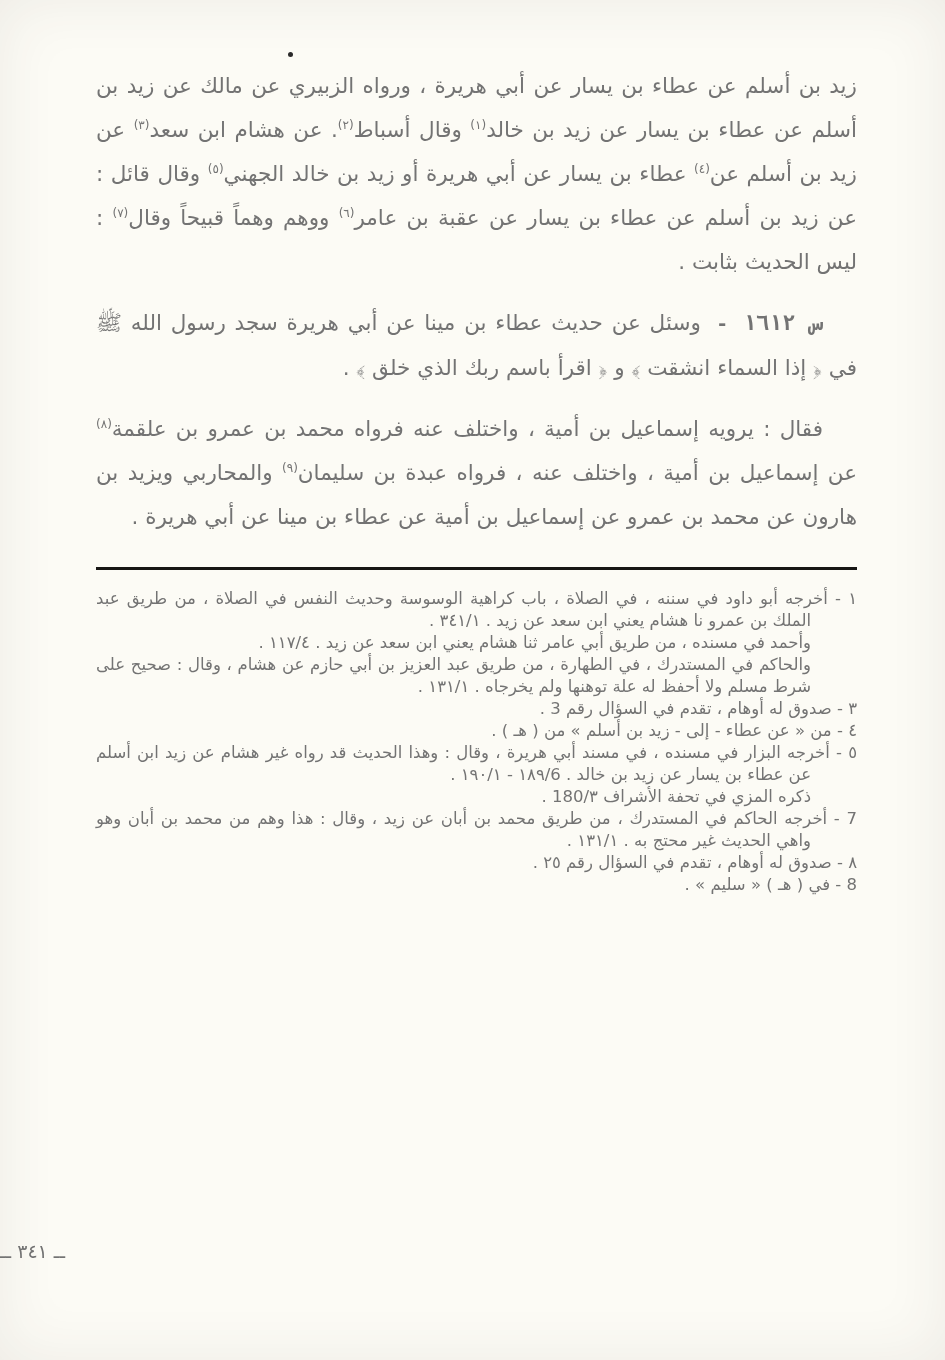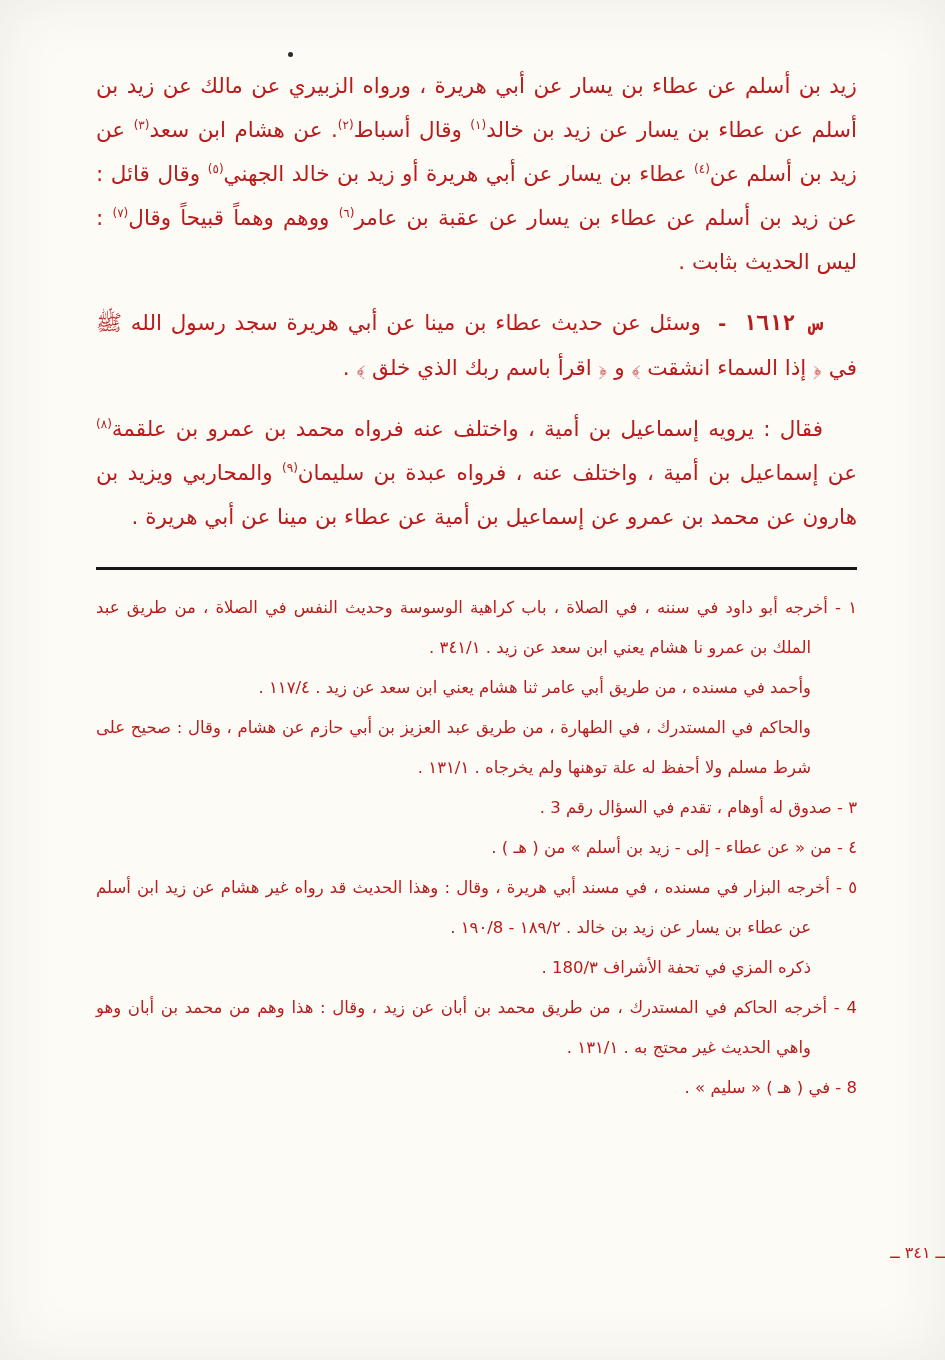--- a/index.html
+++ b/index.html
@@ -10,21 +10,21 @@
   .page {
     position: relative;
     width: 945px;
     height: 1360px;
     margin: 0 auto;
     background: #fcfbf5;
     box-sizing: border-box;
     padding: 64px 88px 0 96px;
     overflow: hidden;
     direction: rtl;
-    color: #b91c1c;
+    color: #737373;
     font-family: "DejaVu Sans", sans-serif;
     box-shadow: inset 0 0 60px rgba(60,55,45,0.08);
   }
   .speck {
     position: absolute;
     top: 52px;
     right: 652px;
     width: 5px;
     height: 5px;
     background: #2a2a2a;
@@ -54,34 +54,34 @@
     letter-spacing: 0;
   }
   .fn-rule {
     height: 0;
     border: none;
     border-top: 3px solid #171614;
     margin: 28px 0 18px 0;
   }
   .footnotes {
     font-size: 16.5px;
-    line-height: 40px;
+    line-height: 22px;
   }
   .footnote {
     padding-right: 46px;
     text-indent: -46px;
     text-align: justify;
   }
   .page-number {
     position: absolute;
     bottom: 98px;
     left: 0;
     right: 0;
-    text-align: right;
-    font-size: 16px;
+    text-align: left;
+    font-size: 19px;
     letter-spacing: 1px;
     direction: rtl;
   }
 </style>
 </head>
 <body>
 
 <div class="page" dir="rtl">
   <div class="speck"></div>
 
@@ -92,19 +92,20 @@
         <div class="para indent"><span>فقال : يرويه إسماعيل بن أمية ، واختلف عنه فرواه محمد بن عمرو بن علقمة</span><sup class="fn-ref">(٨)</sup><span> عن إسماعيل بن أمية ، واختلف عنه ، فرواه عبدة بن سليمان</span><sup class="fn-ref">(٩)</sup><span> والمحاربي ويزيد بن هارون عن محمد بن عمرو عن إسماعيل بن أمية عن عطاء بن مينا عن أبي هريرة .</span></div>
       </div>
   </main>
 
   <div class="fn-rule"></div>
 
   <section id="footnotes" class="footnotes">
       <div class="footnote"><span>١ - أخرجه أبو داود في سننه ، في الصلاة ، باب كراهية الوسوسة وحديث النفس في الصلاة ، من طريق عبد الملك بن عمرو نا هشام يعني ابن سعد عن زيد . ٣٤١/١ .</span><br><span>وأحمد في مسنده ، من طريق أبي عامر ثنا هشام يعني ابن سعد عن زيد . ١١٧/٤ .</span><br><span>والحاكم في المستدرك ، في الطهارة ، من طريق عبد العزيز بن أبي حازم عن هشام ، وقال : صحيح على شرط مسلم ولا أحفظ له علة توهنها ولم يخرجاه . ١٣١/١ .</span></div>
       <div class="footnote"><span>٣ - صدوق له أوهام ، تقدم في السؤال رقم 3 .</span></div>
       <div class="footnote"><span>٤ - من « عن عطاء - إلى - زيد بن أسلم » من ( هـ ) .</span></div>
-      <div class="footnote"><span>٥ - أخرجه البزار في مسنده ، في مسند أبي هريرة ، وقال : وهذا الحديث قد رواه غير هشام عن زيد ابن أسلم عن عطاء بن يسار عن زيد بن خالد . ١٨٩/٢ - ١٩٠/8 .</span><br><span>ذكره المزي في تحفة الأشراف 180/٣ .</span></div>
-      <div class="footnote"><span>4 - أخرجه الحاكم في المستدرك ، من طريق محمد بن أبان عن زيد ، وقال : هذا وهم من محمد بن أبان وهو واهي الحديث غير محتج به . ١٣١/١ .</span></div>
+      <div class="footnote"><span>٥ - أخرجه البزار في مسنده ، في مسند أبي هريرة ، وقال : وهذا الحديث قد رواه غير هشام عن زيد ابن أسلم عن عطاء بن يسار عن زيد بن خالد . ١٨٩/6 - ١٩٠/١ .</span><br><span>ذكره المزي في تحفة الأشراف 180/٣ .</span></div>
+      <div class="footnote"><span>7 - أخرجه الحاكم في المستدرك ، من طريق محمد بن أبان عن زيد ، وقال : هذا وهم من محمد بن أبان وهو واهي الحديث غير محتج به . ١٣١/١ .</span></div>
+      <div class="footnote"><span>٨ - صدوق له أوهام ، تقدم في السؤال رقم ٢٥ .</span></div>
       <div class="footnote"><span>8 - في ( هـ ) « سليم » .</span></div>
     </section>
 
   <div class="page-number">ــ ٣٤١ ــ</div>
 </div>
 
 </body></html>

